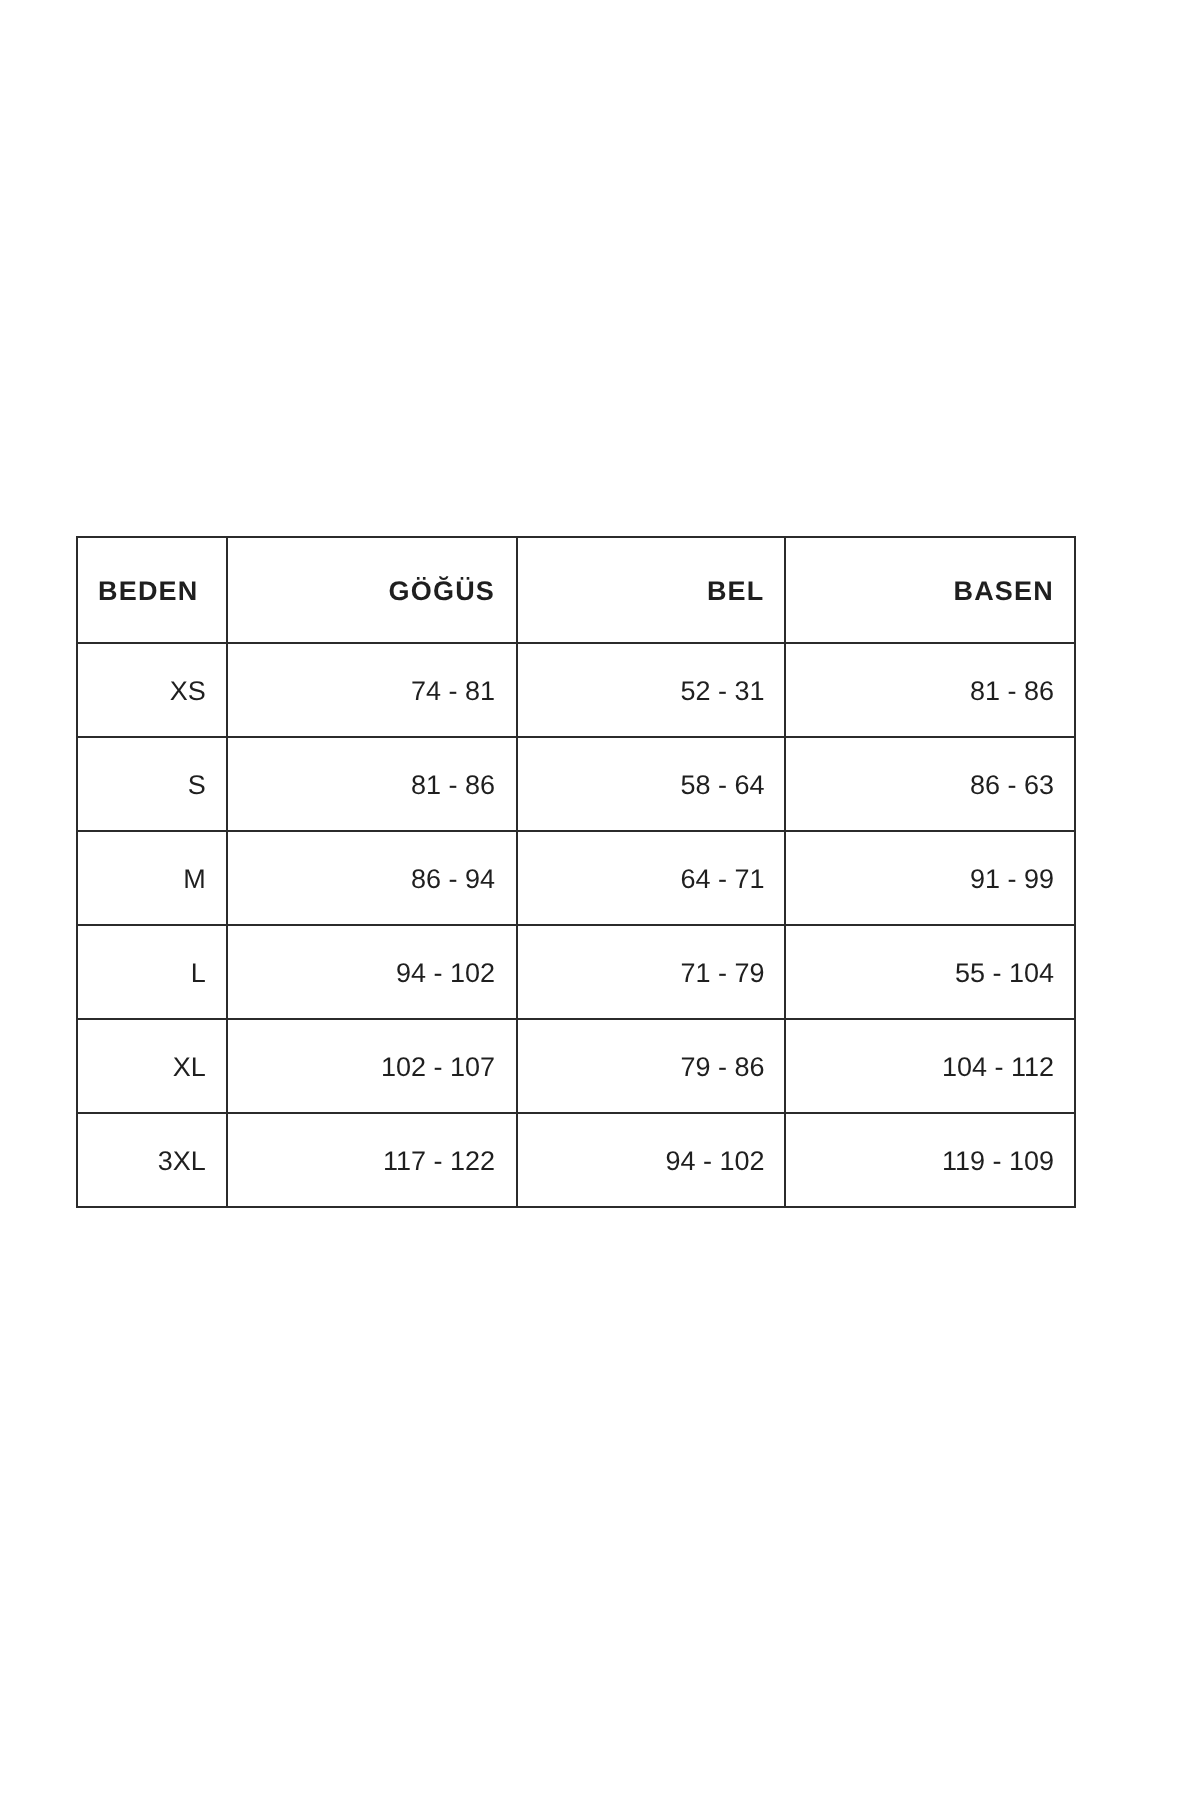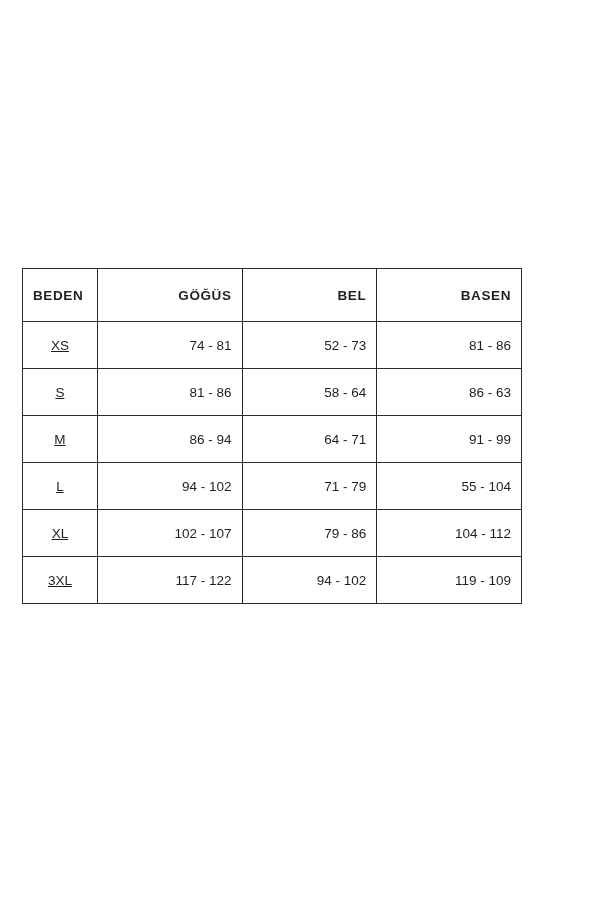--- a/index.html
+++ b/index.html
@@ -17,21 +17,21 @@
   }
 
   .page {
     width: 600px;
     height: 900px;
     position: relative;
   }
 
   .size-table-wrap {
     position: absolute;
-    left: 22px;
+    left: 38px;
     top: 268px;
     width: 500px;
   }
 
   table.size-table {
     width: 100%;
     border-collapse: collapse;
     table-layout: fixed;
     border: 1px solid #2b2b2b;
   }
@@ -66,21 +66,21 @@
 
   
   col.c-size   { width: 15.0%; }
   col.c-chest  { width: 29.0%; }
   col.c-waist  { width: 27.0%; }
   col.c-hip    { width: 29.0%; }
 
   .th-size  { text-align: left; padding-left: 14px; }
   .th-mid   { text-align: right; }
 
-  .td-size  { text-align: center; padding-left: 14px; font-size: 13px; text-decoration: underline; }
+  .td-size  { text-align: right; padding-left: 14px; font-size: 13px; }
   .td-val   { text-align: right; font-size: 13px; }
 </style>
 </head>
 <body>
 
 <div class="page">
 
   <div class="size-table-wrap">
     <table class="size-table">
       <colgroup>
@@ -94,21 +94,21 @@
           <th class="th-size">BEDEN</th>
           <th class="th-mid">GÖĞÜS</th>
           <th class="th-mid">BEL</th>
           <th class="th-mid">BASEN</th>
         </tr>
       </thead>
       <tbody>
         <tr>
           <td class="td-size">XS</td>
           <td class="td-val">74 - 81</td>
-          <td class="td-val">52 - 73</td>
+          <td class="td-val">52 - 31</td>
           <td class="td-val">81 - 86</td>
         </tr>
         <tr>
           <td class="td-size">S</td>
           <td class="td-val">81 - 86</td>
           <td class="td-val">58 - 64</td>
           <td class="td-val">86 - 63</td>
         </tr>
         <tr>
           <td class="td-size">M</td>

